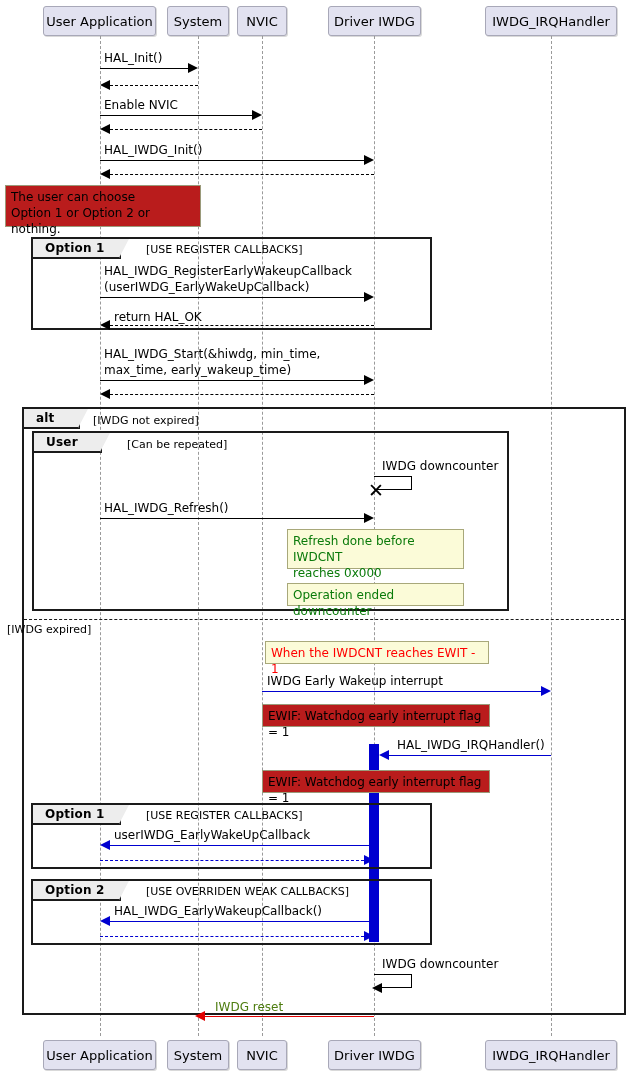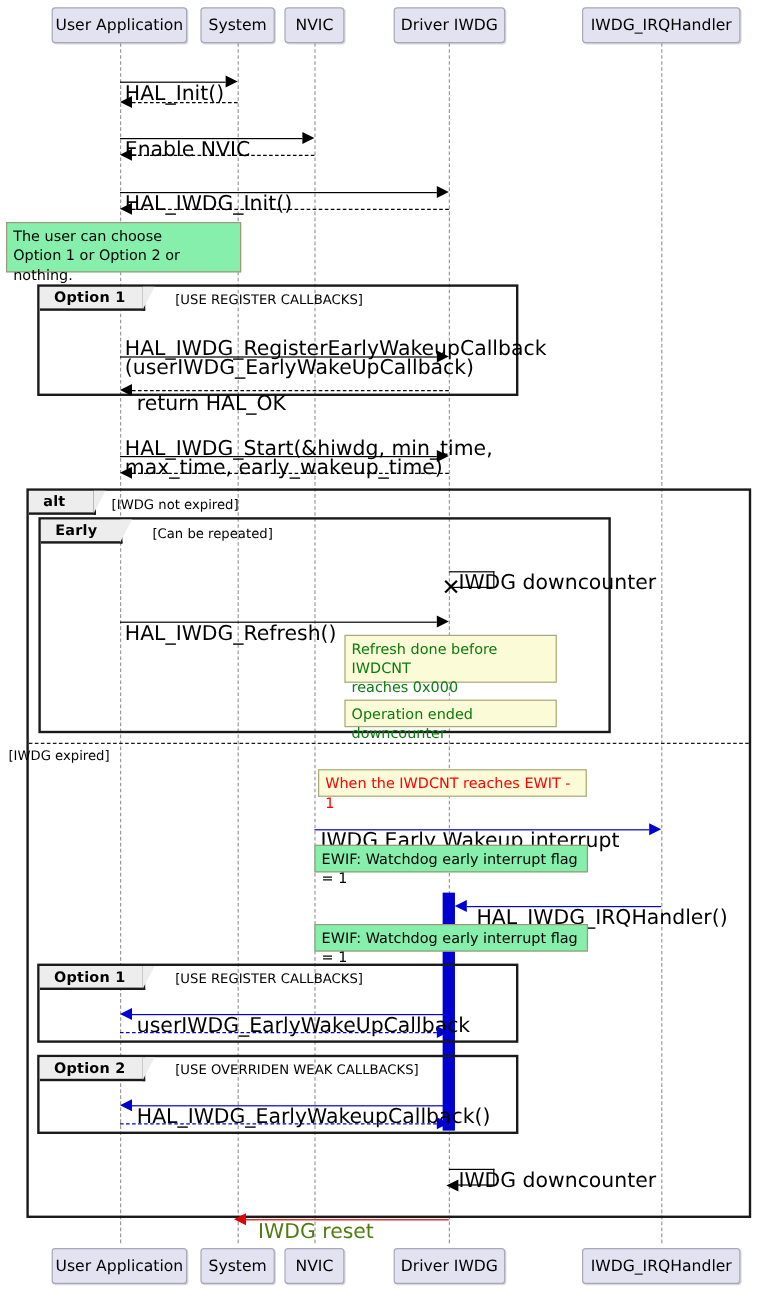--- a/index.html
+++ b/index.html
@@ -108,32 +108,31 @@
   .arrow-l{
     border-top:5px solid transparent;
     border-bottom:5px solid transparent;
     border-right:10px solid #000;
   }
   .arrow-r.blue{border-left-color:#0000D0;}
   .arrow-l.blue{border-right-color:#0000D0;}
   .arrow-l.red{border-right-color:#E00000;}
   .msg-label{
     position:absolute;
-    font-size:17px;
+    font-size:12px;
     color:#000;
     white-space:nowrap;
     line-height:14px;
-    margin-top:20px;
   }
   .msg-label.red{color:#4d7c0f;}
   
   .note{
     position:absolute;
     box-sizing:border-box;
-    background:#86efac;
+    background:#b91c1c;
     border:1px solid #9a9a7a;
     font-size:12px;
     line-height:16px;
     color:#000;
     padding:3px 5px;
     white-space:pre-line;
   }
   .note.green{color:#0A7A0A;background:#FBFBD8;border-color:#A8A87A;}
   .note.red{color:#FF0000;background:#FBFBD8;border-color:#A8A87A;}
   
@@ -235,21 +234,21 @@
   <div class="arrow arrow-l" style="left:100px; top:389px;"></div>
 
   <div class="frame" style="left:22px; top:407px; width:604px; height:608px;"></div>
   <div class="frame-label-clip" style="left:24px; top:409px; width:78px; height:21px;">
     <div class="frame-label" style="left:0; top:0; width:56px;">alt</div>
   </div>
   <div class="frame-cond" style="left:93px; top:415px;">[IWDG not expired]</div>
 
   <div class="frame" style="left:32px; top:431px; width:477px; height:180px;"></div>
   <div class="frame-label-clip" style="left:34px; top:433px; width:90px; height:21px;">
-    <div class="frame-label" style="left:0; top:0; width:68px;">Early</div>
+    <div class="frame-label" style="left:0; top:0; width:68px;">User</div>
   </div>
   <div class="frame-cond" style="left:127px; top:439px;">[Can be repeated]</div>
 
   <div class="msg-label" style="left:382px; top:459px;">IWDG downcounter</div>
   <div class="self-box" style="left:374px; top:476px; width:38px; height:14px;"></div>
   <div class="xmark" style="left:368px; top:481px;">✕</div>
 
   <div class="msg-label" style="left:104px; top:501px;">HAL_IWDG_Refresh()</div>
   <div class="msg-line msg-solid" style="left:100px; top:518px; width:264px;"></div>
   <div class="arrow arrow-r" style="left:364px; top:513px;"></div>

